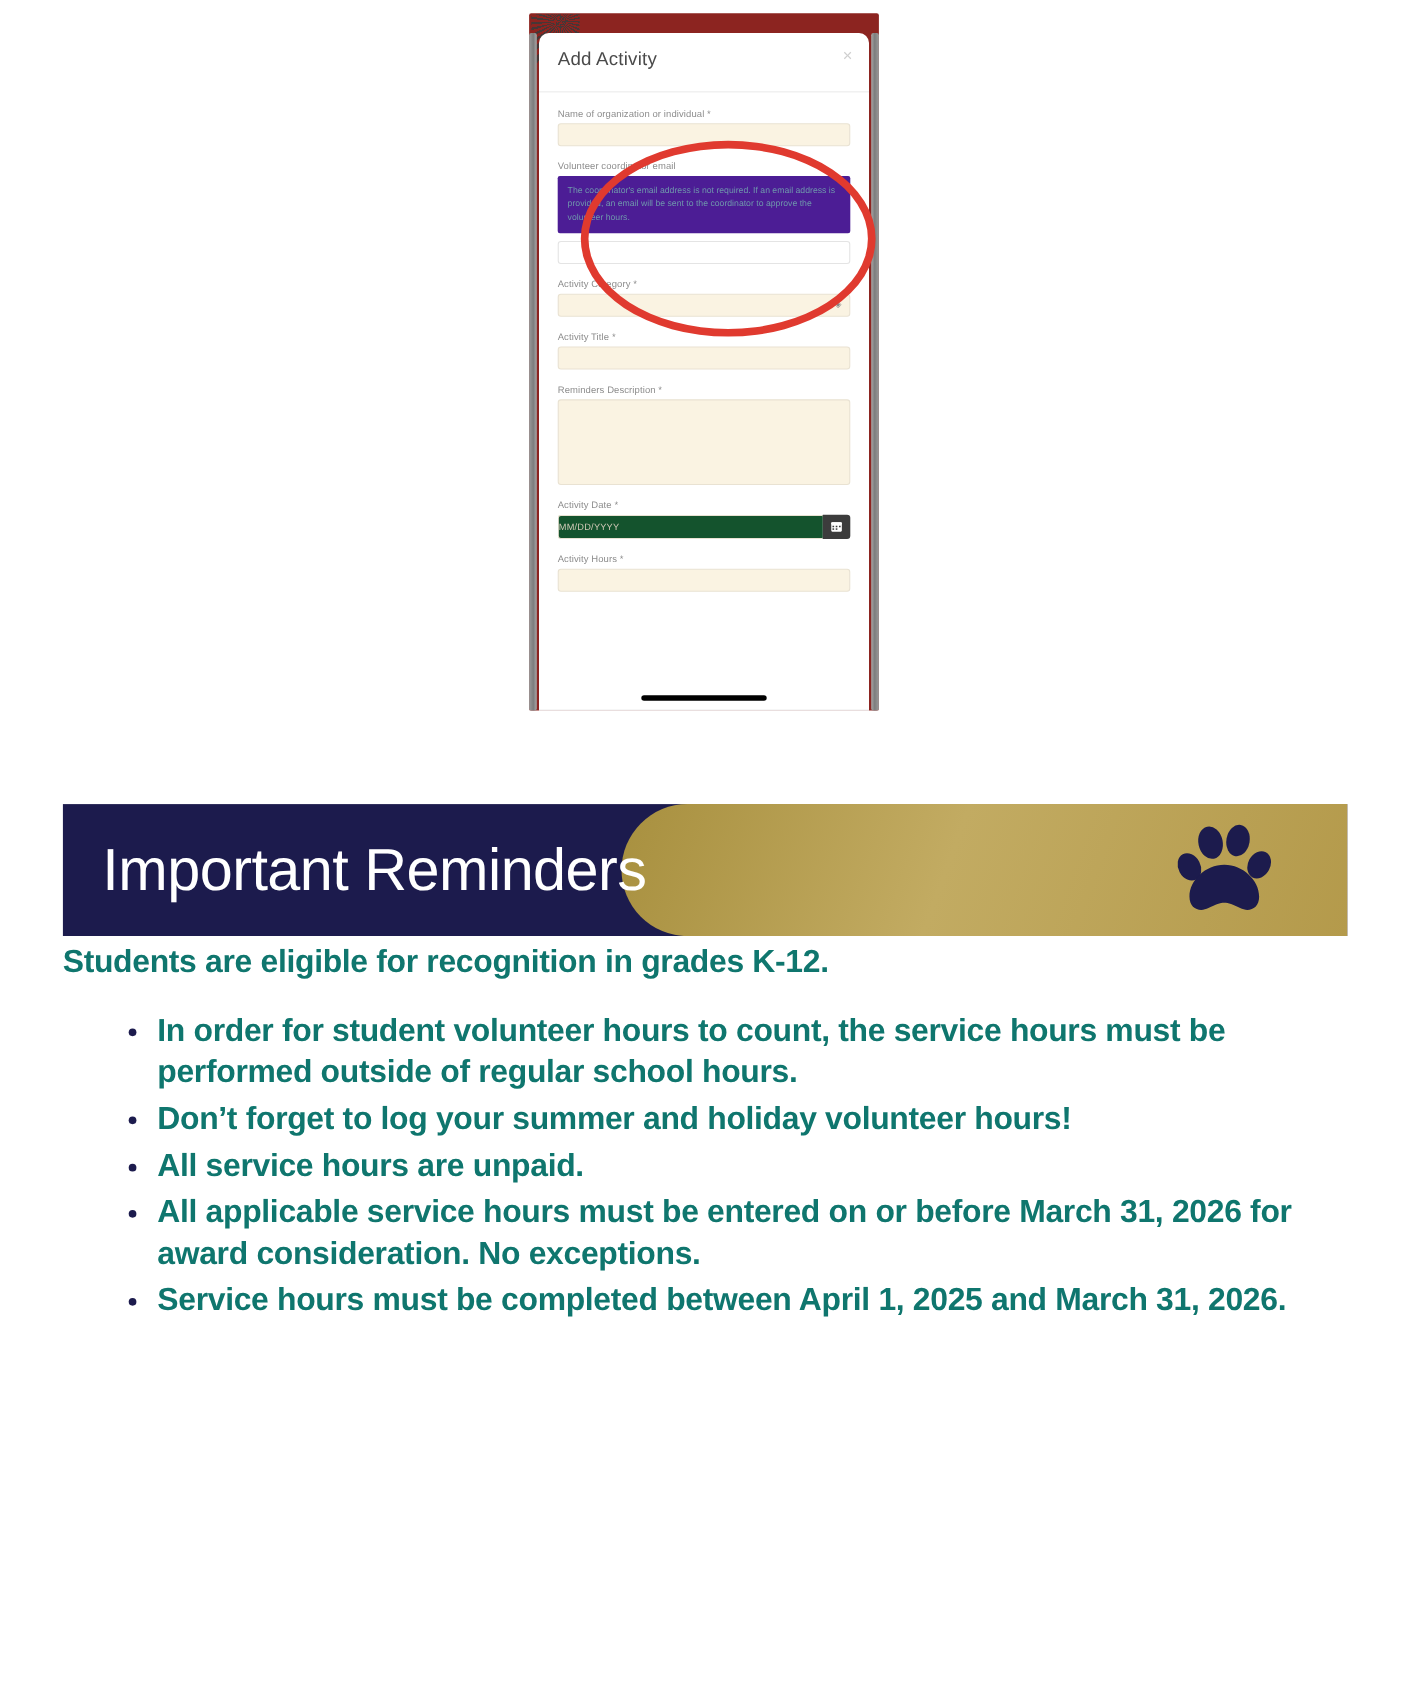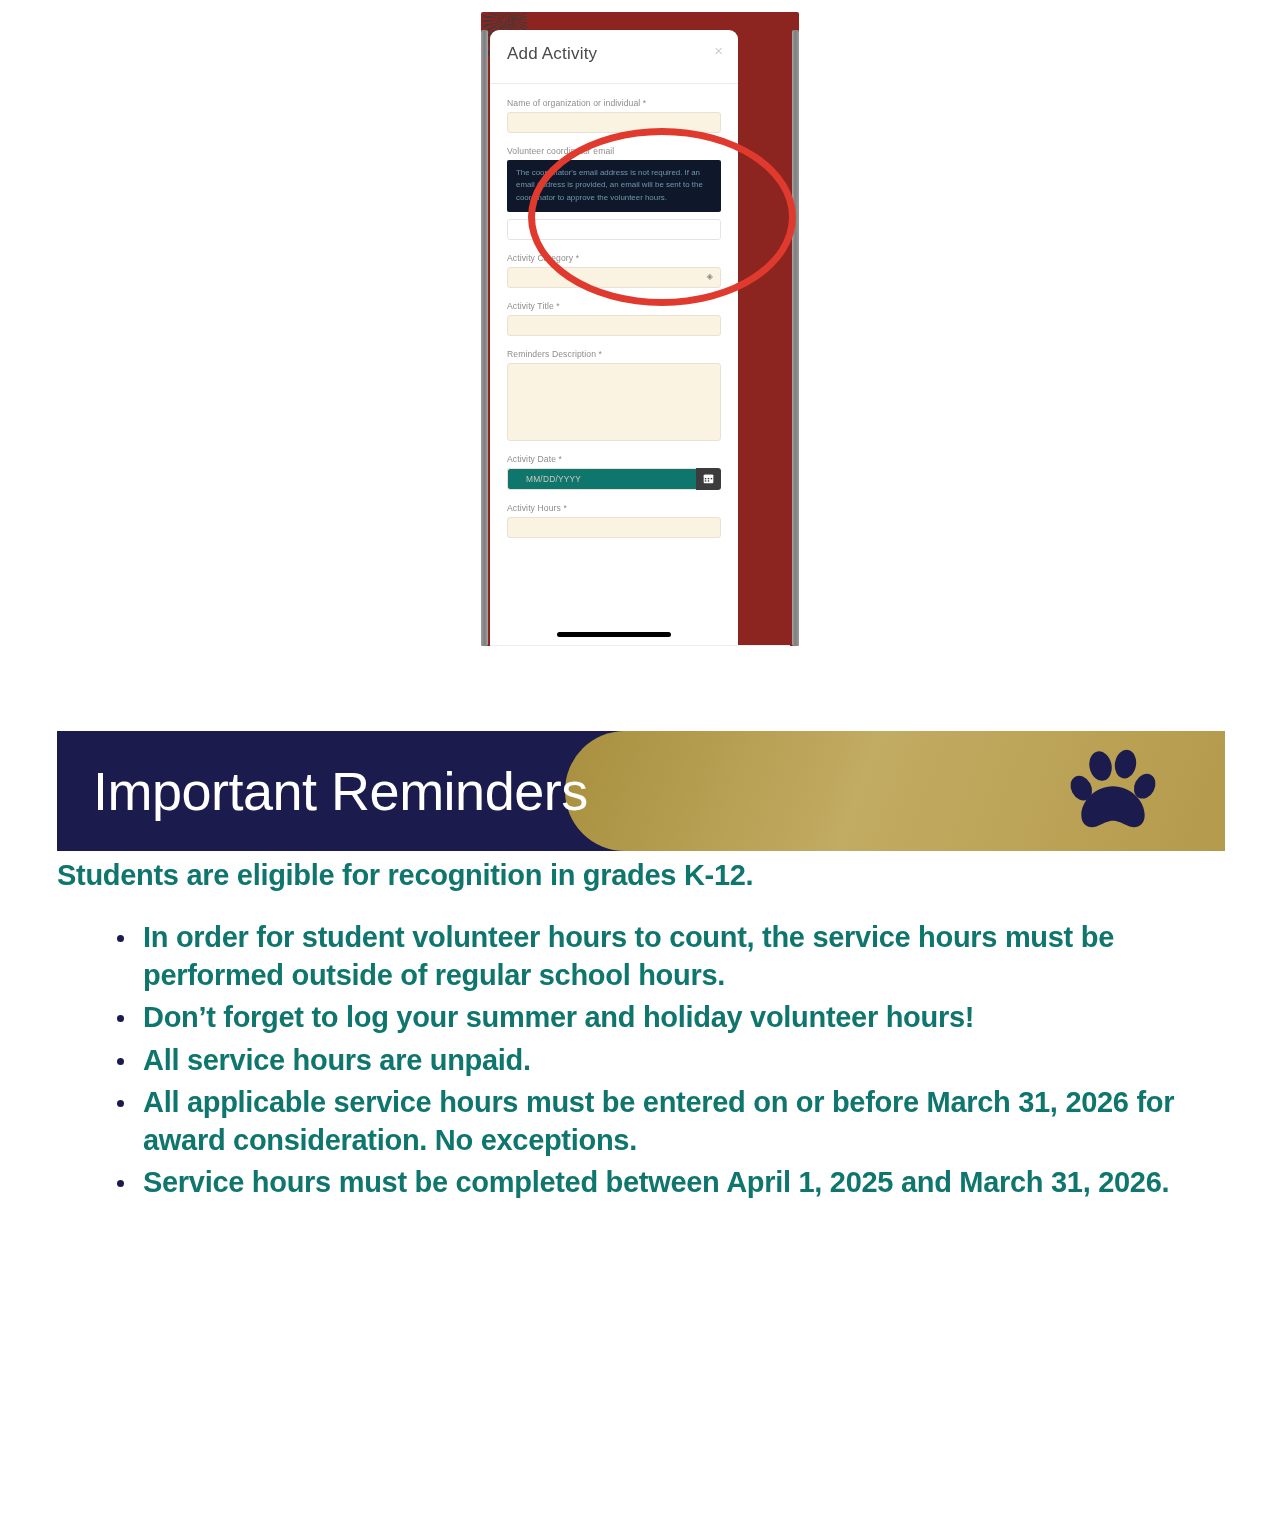--- a/index.html
+++ b/index.html
@@ -55,21 +55,21 @@
     height: 44px;
     background:
       repeating-conic-gradient(from 0deg at 60% 15%,
         #3a3a3a 0deg 5deg, #8c2420 5deg 11deg);
     opacity: .85;
   }
   .modal {
     position: absolute;
     left: 9px;
     top: 18px;
-    width: 248px;
+    width: 300px;
     height: 616px;
     background: #ffffff;
     border-radius: 9px 9px 0 0;
     overflow: hidden;
   }
   .modal-head {
     position: relative;
     height: 53px;
     border-bottom: 1px solid #ececec;
   }
@@ -137,45 +137,45 @@
     border-radius: 3px;
     box-sizing: border-box;
   }
   .date-row {
     position: relative;
     display: flex;
     height: 22px;
   }
   .date-input {
     flex: 1;
-    background: #0f766e;
+    background: #14532d;
     border: 1px solid #e9e2d2;
     border-right: none;
     border-radius: 3px 0 0 3px;
     box-sizing: border-box;
     display: flex;
     align-items: center;
-    padding-left: 18px;
+    padding-left: 0;
   }
   .date-ph {
     font-size: 8.4px;
     color: #cfc8b6;
     letter-spacing: .2px;
   }
   .date-btn {
     width: 25px;
     background: #3c3c3c;
     border-radius: 0 3px 3px 0;
     display: flex;
     align-items: center;
     justify-content: center;
     cursor: pointer;
   }
   .tooltip {
-    background: #0f172a;
+    background: #4c1d95;
     border-radius: 2px;
     padding: 7px 9px 8px 9px;
     margin-bottom: 7px;
   }
   .tooltip p {
     margin: 0;
     font-size: 7.9px;
     line-height: 1.55;
     color: #6f97ac;
   }

